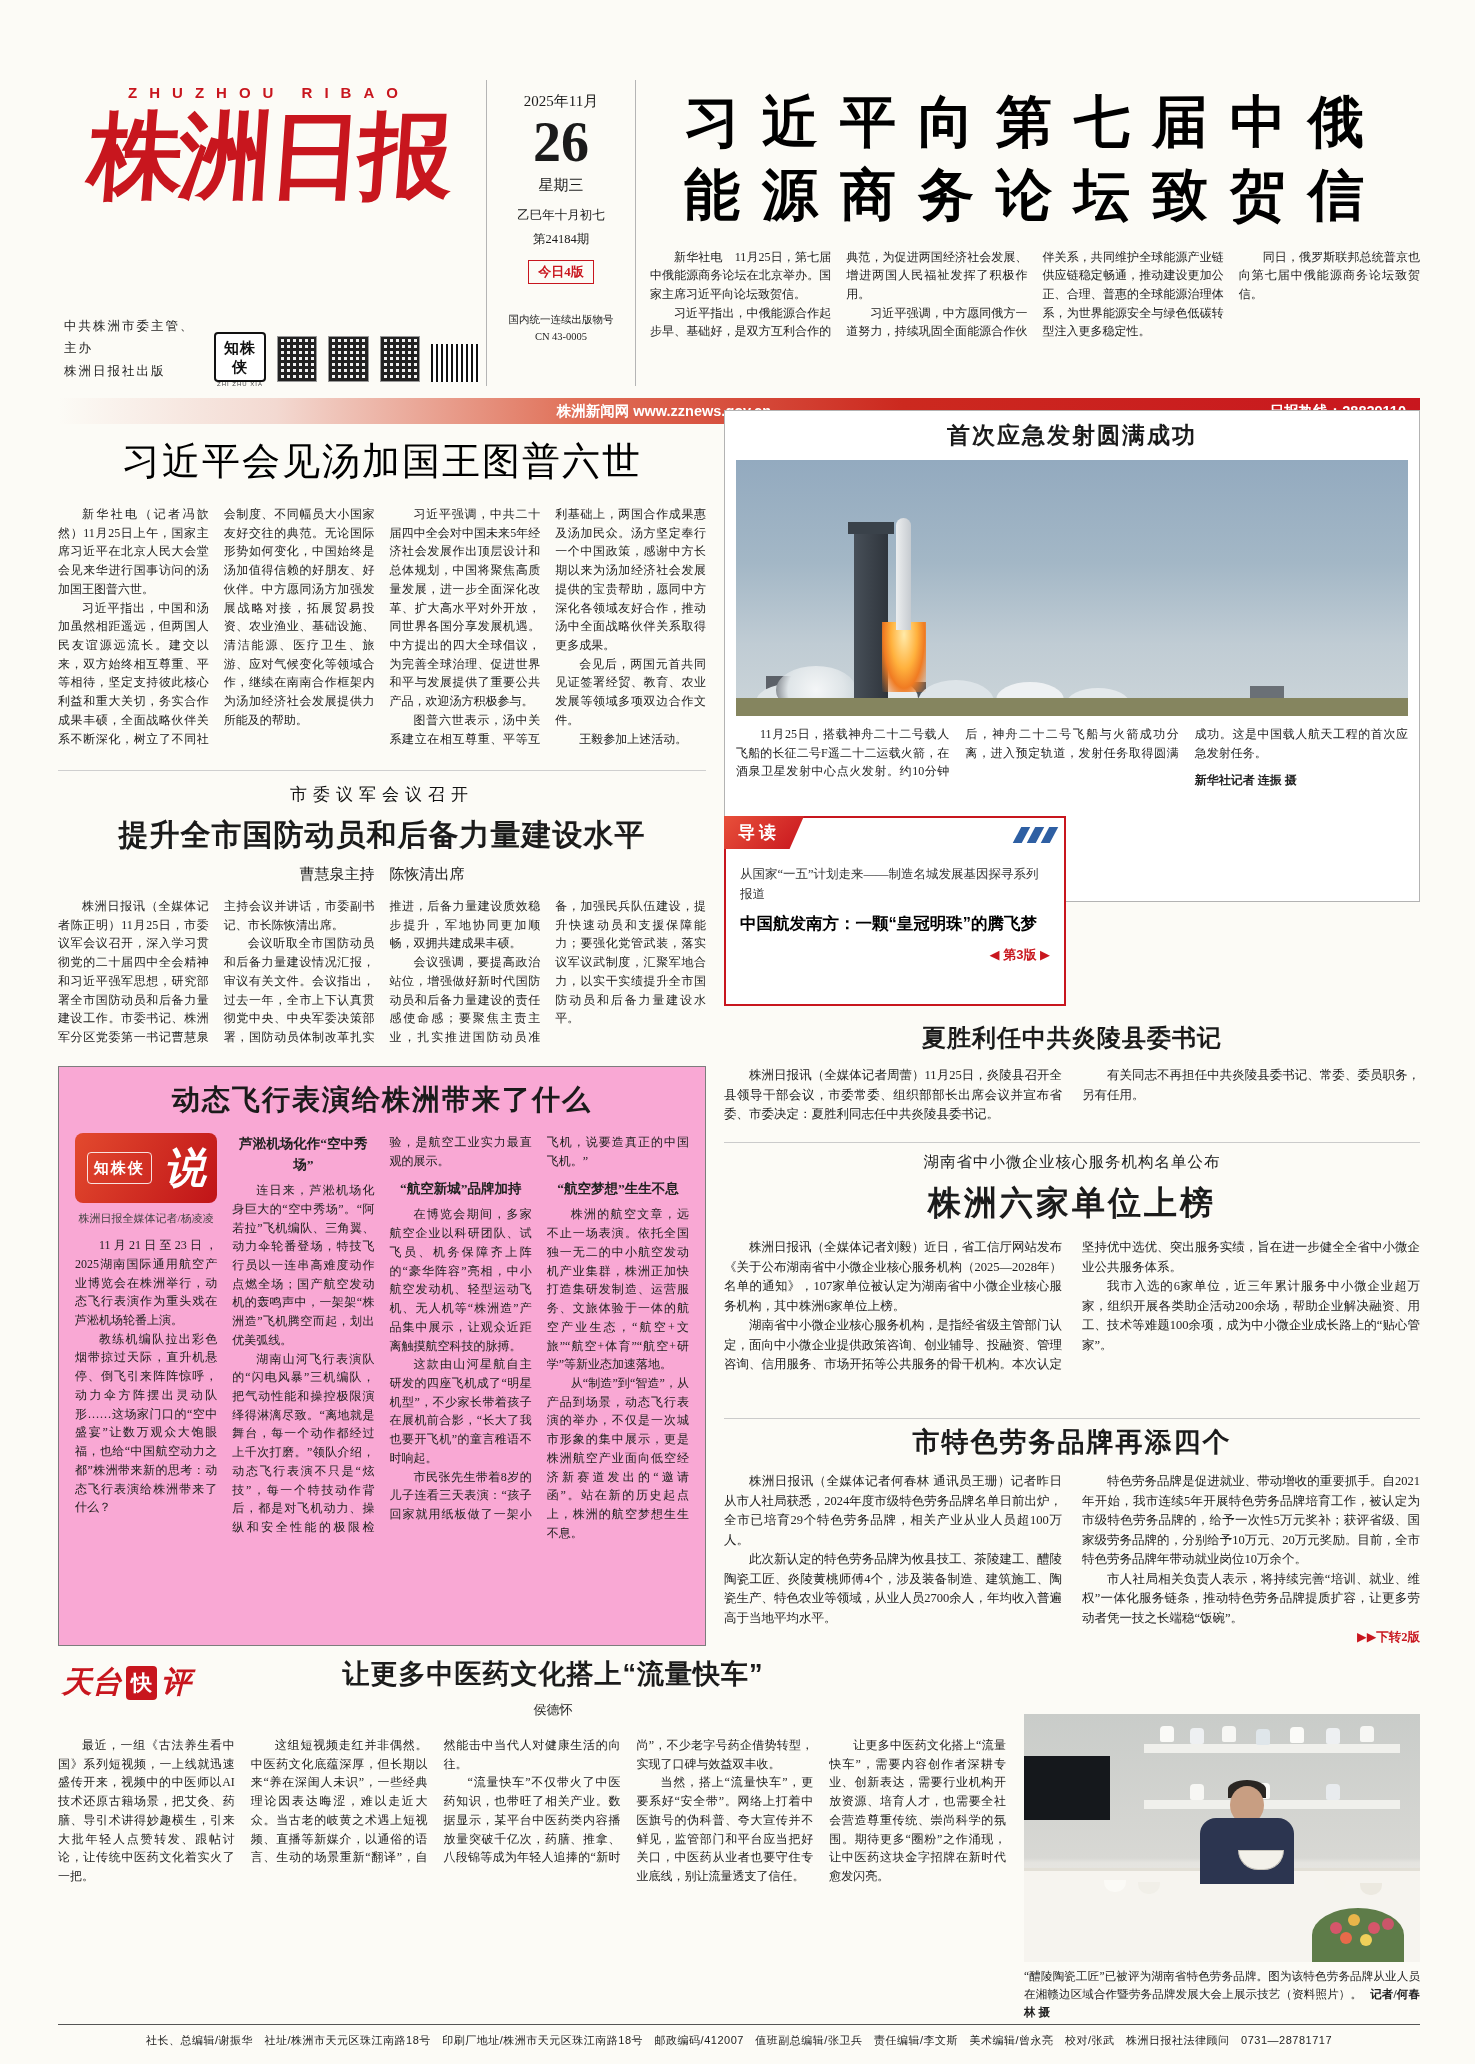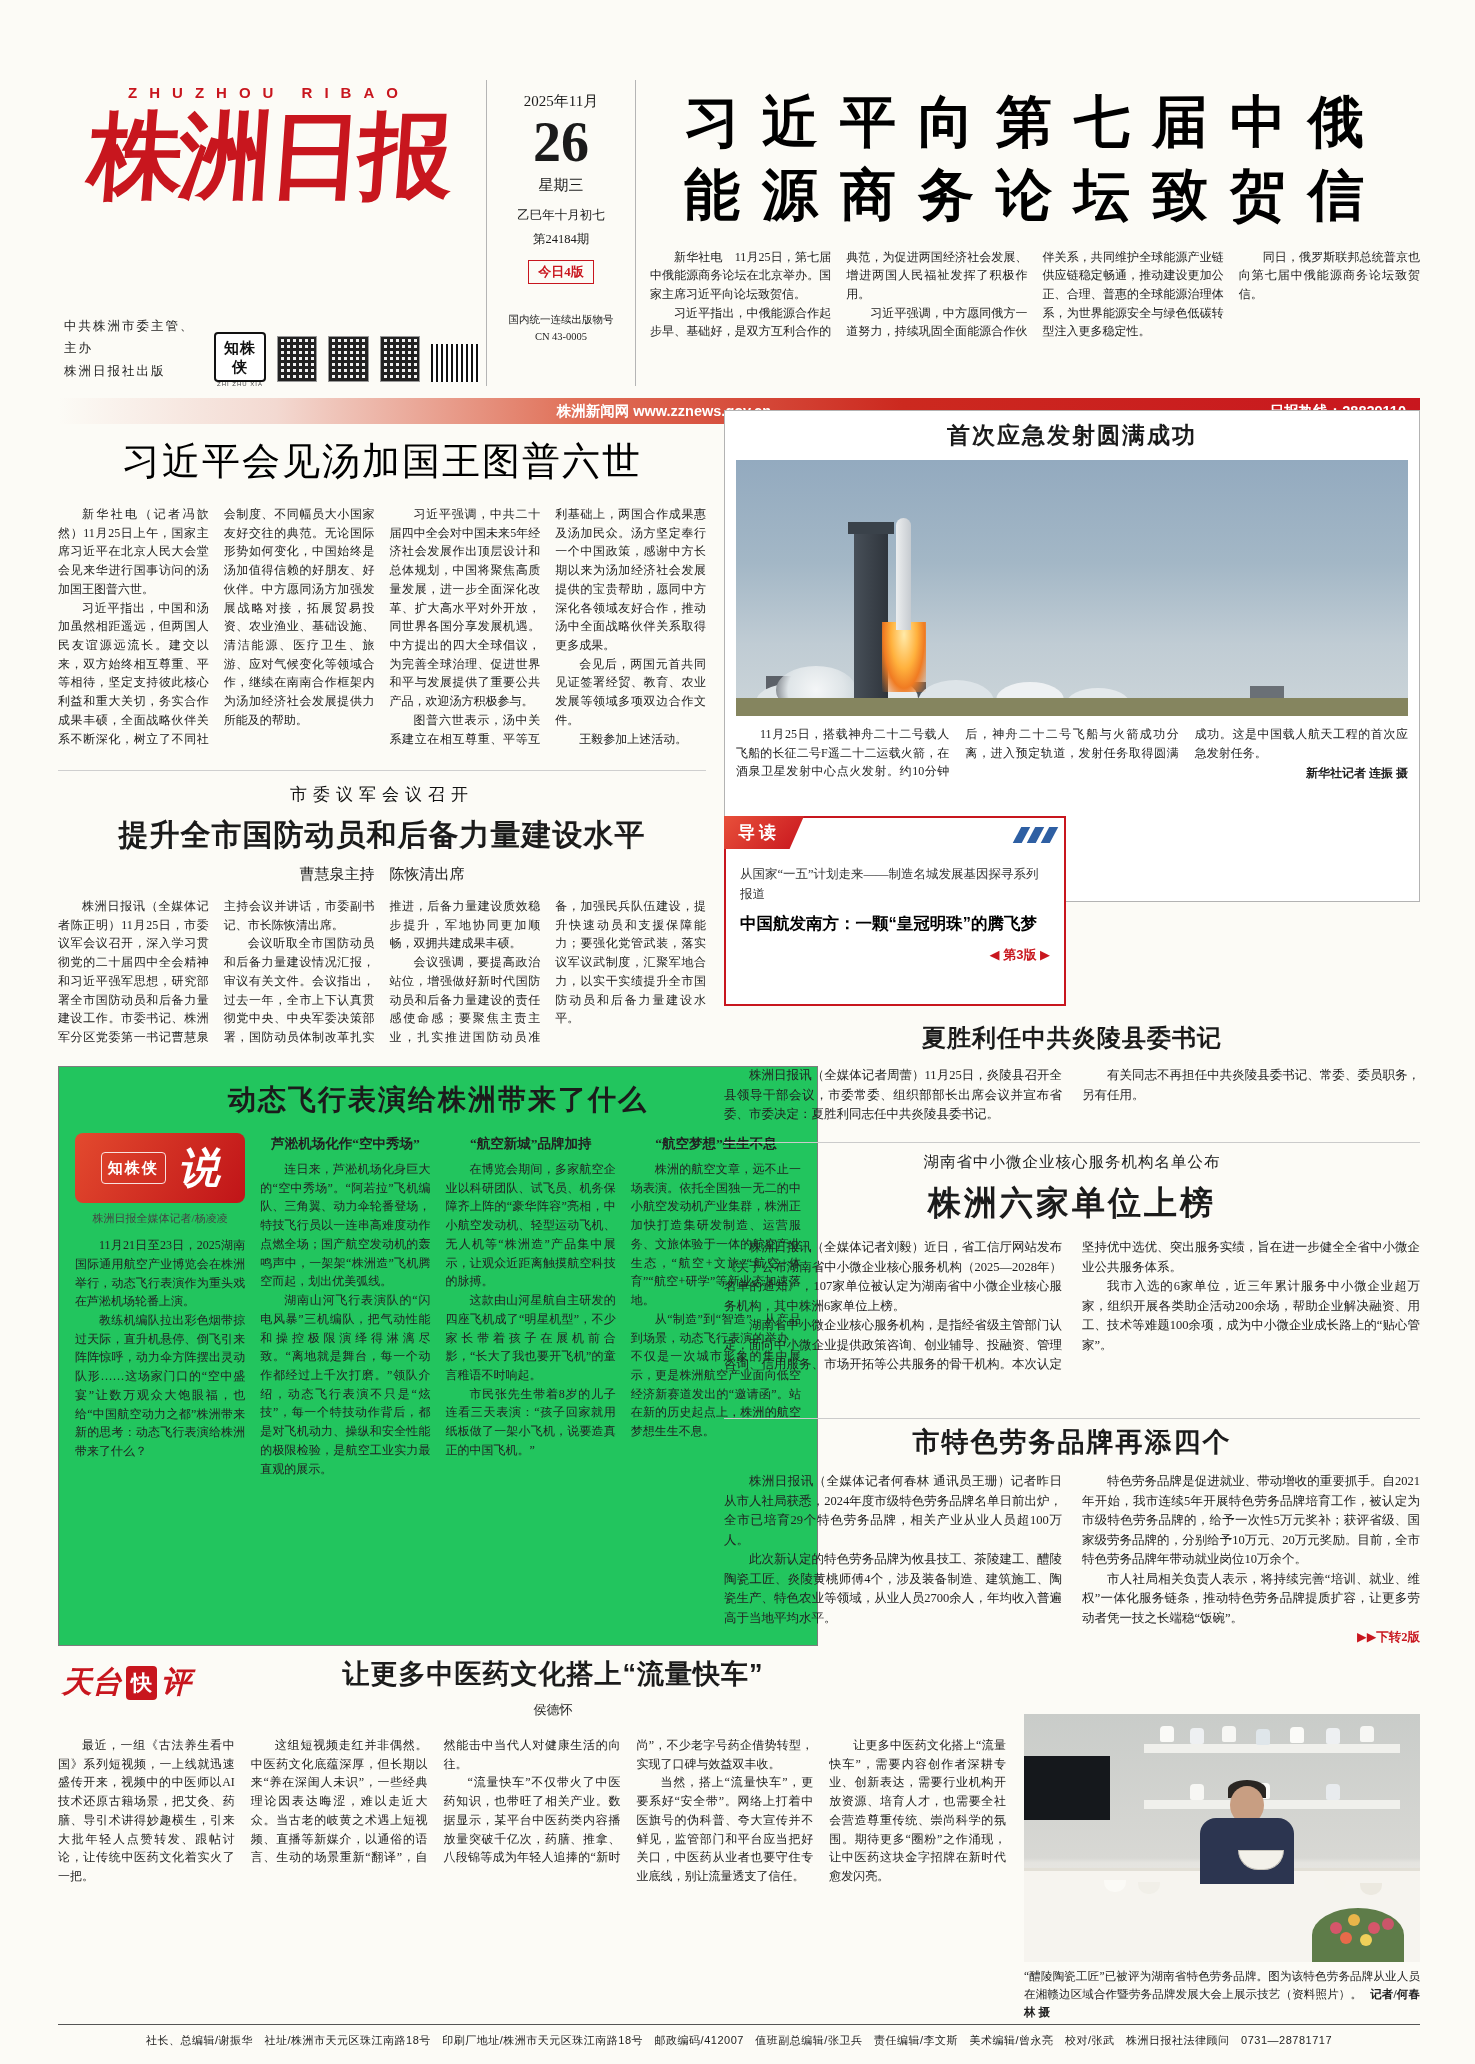--- a/index.html
+++ b/index.html
@@ -61,21 +61,21 @@
   .main-body { margin-top:18px; height:258px; }
 
   
   .mid-story { left:58px; top:770px; width:648px; border-top:1px solid #cfcfcf; padding-top:12px; }
   .mid-kicker { text-align:center; font-size:17px; letter-spacing:6px; color:#111; }
   .mid-headline { margin-top:9px; text-align:center; font-size:30px; font-weight:900; letter-spacing:1px; }
   .mid-byline { margin-top:9px; text-align:center; font-size:15px; font-family:"Liberation Serif",serif; }
   .mid-body { margin-top:13px; height:160px; }
 
   
-  .feature-box { left:58px; top:1066px; width:760px; height:580px; border:1px solid #7d7d7d; padding:14px 16px 20px; background:#22c55e; }
+  .feature-box { left:58px; top:1066px; width:648px; height:580px; border:1px solid #7d7d7d; padding:14px 16px 20px; background:#f9a8d4; }
   .feature-title { text-align:center; font-size:28px; font-weight:900; letter-spacing:2px; }
   .feature-body { margin-top:14px; height:494px; }
   .feature-sub { text-align:center; font-size:13.5px; font-weight:bold; margin:8px 0 6px; }
   .zzx-emblem { break-inside:avoid; width:100%; height:70px; background:linear-gradient(120deg,#e34a2e,#c01418);
                 border-radius:8px; display:flex; align-items:center; justify-content:center; gap:12px; color:#fff; margin-bottom:7px; }
   .ze-badge { font-size:15px; font-weight:900; letter-spacing:2px; border:1.5px solid rgba(255,255,255,.85);
               padding:3px 6px; border-radius:4px; font-family:"Liberation Sans",sans-serif; }
   .ze-big { font-size:42px; font-weight:900; font-family:"DejaVu Serif","Liberation Serif",serif; font-style:italic; }
   .feature-byline { font-size:11px; color:#444; text-align:center; text-indent:0 !important; margin-bottom:9px; }
 
@@ -102,21 +102,21 @@
   .rp-tower::before { content:""; position:absolute; top:-10px; left:-6px; width:46px; height:12px; background:#3a424a; }
   .rp-rocket { position:absolute; bottom:86px; left:160px; width:15px; height:112px; border-radius:8px 8px 0 0;
                background:linear-gradient(90deg,#eceeef,#c6cbd0); }
   .rp-flame { position:absolute; bottom:24px; left:146px; width:44px; height:70px;
               background:radial-gradient(ellipse at 50% 18%,#ffeaa9 0%,#ffb13d 42%,#f07b22 66%,rgba(240,123,34,0) 100%); }
   .rp-smoke { position:absolute; bottom:2px; left:40px; width:80px; height:48px; border-radius:50%;
               background:radial-gradient(circle,#f4f6f7 0%,#dfe5e8 60%,rgba(223,229,232,0) 100%);
               box-shadow:66px 8px 0 -4px #e8edef, 140px 12px 0 -2px #dde4e8, 214px 10px 0 -6px #eef1f3,
                          282px 14px 0 -8px #e4e9ec, -26px 12px 0 -6px #dfe5e8; }
   .rocket-caption { margin-top:9px; height:76px; font-size:12px; }
-  .rocket-credit { text-indent:0 !important; text-align:right; font-weight:bold; margin-top:2px; }
+  .rocket-credit { text-indent:0 !important; font-weight:bold; margin-top:9px; }
 
   
   .daodu-box { left:724px; top:816px; width:342px; height:190px; border:2px solid #c8161e; background:#fff; }
   .dd-tab { position:absolute; left:-2px; top:-2px; background:linear-gradient(135deg,#e8503a,#c8161e); color:#fff;
             font-size:17px; font-weight:900; letter-spacing:4px; padding:5px 24px 5px 14px;
             clip-path:polygon(0 0,100% 0,82% 100%,0 100%); }
   .dd-stripes { position:absolute; right:10px; top:9px; display:flex; gap:5px; }
   .dd-stripe { width:9px; height:16px; background:#2e5fa3; transform:skewX(-28deg); }
   .dd-kicker { margin:46px 14px 0; font-size:12.5px; line-height:1.6; color:#333; font-family:"Liberation Serif",serif; }
   .dd-title { margin:9px 14px 0; font-size:16.5px; font-weight:900; color:#000; }

